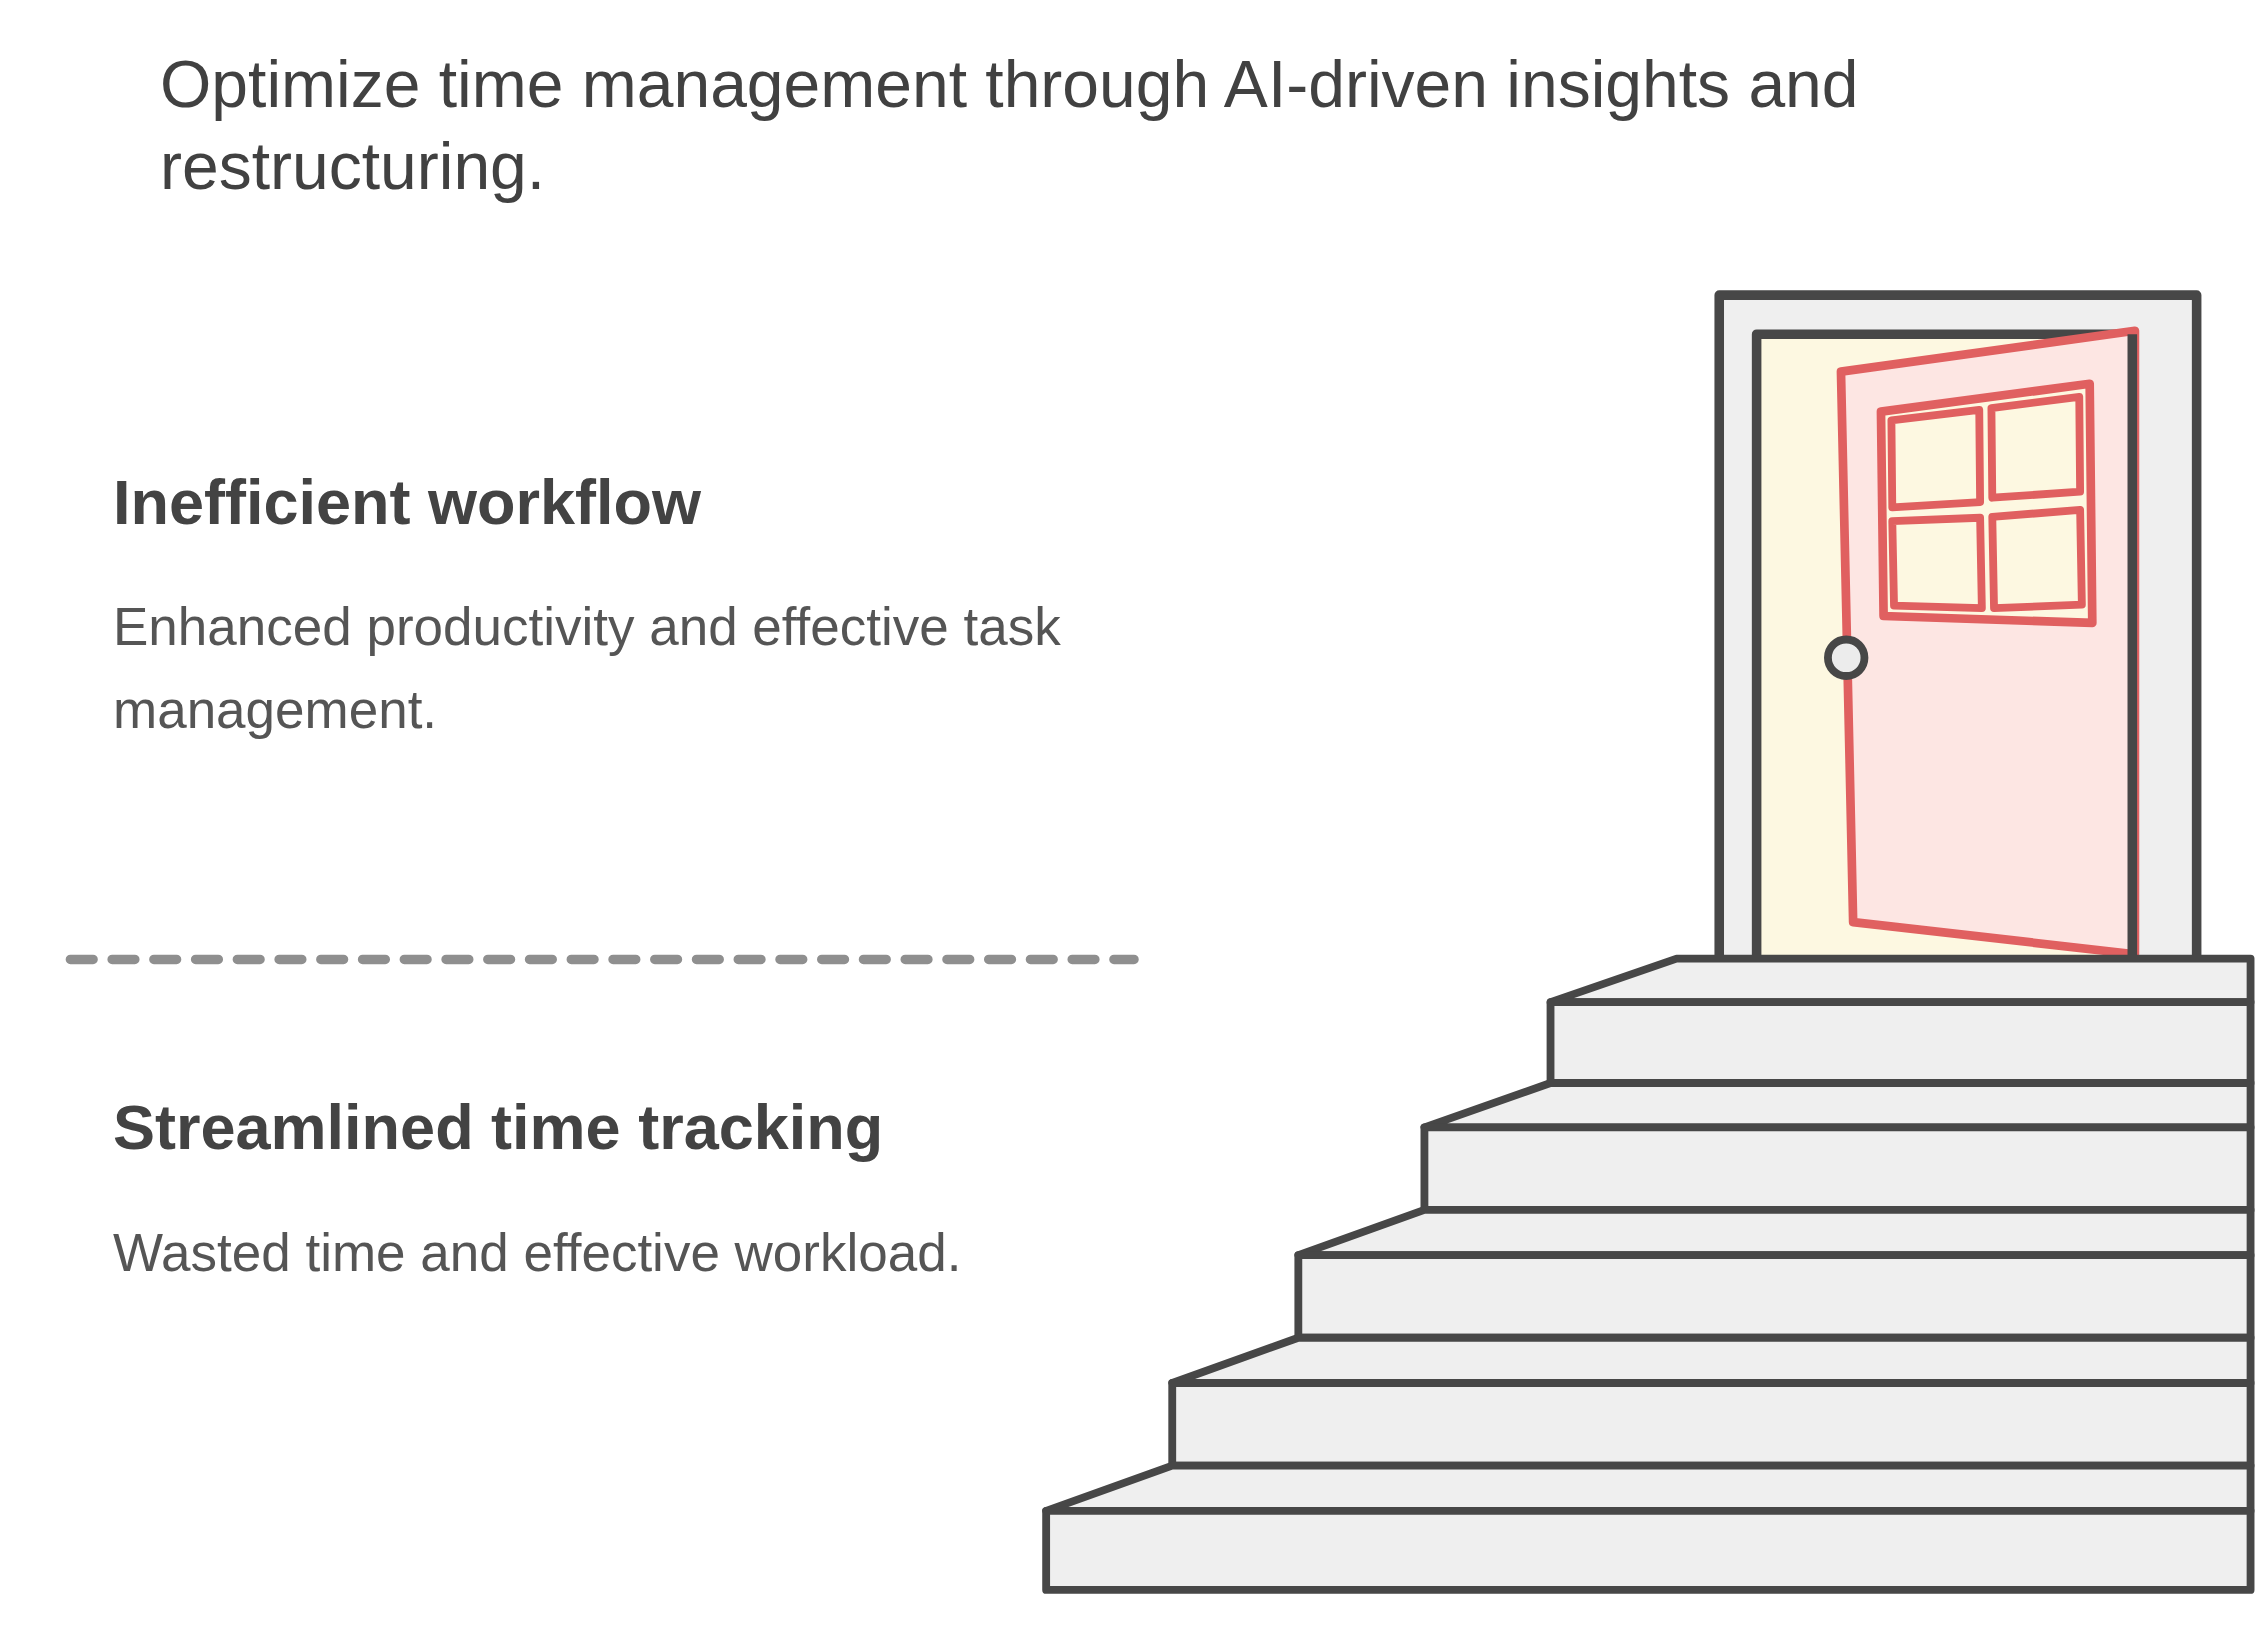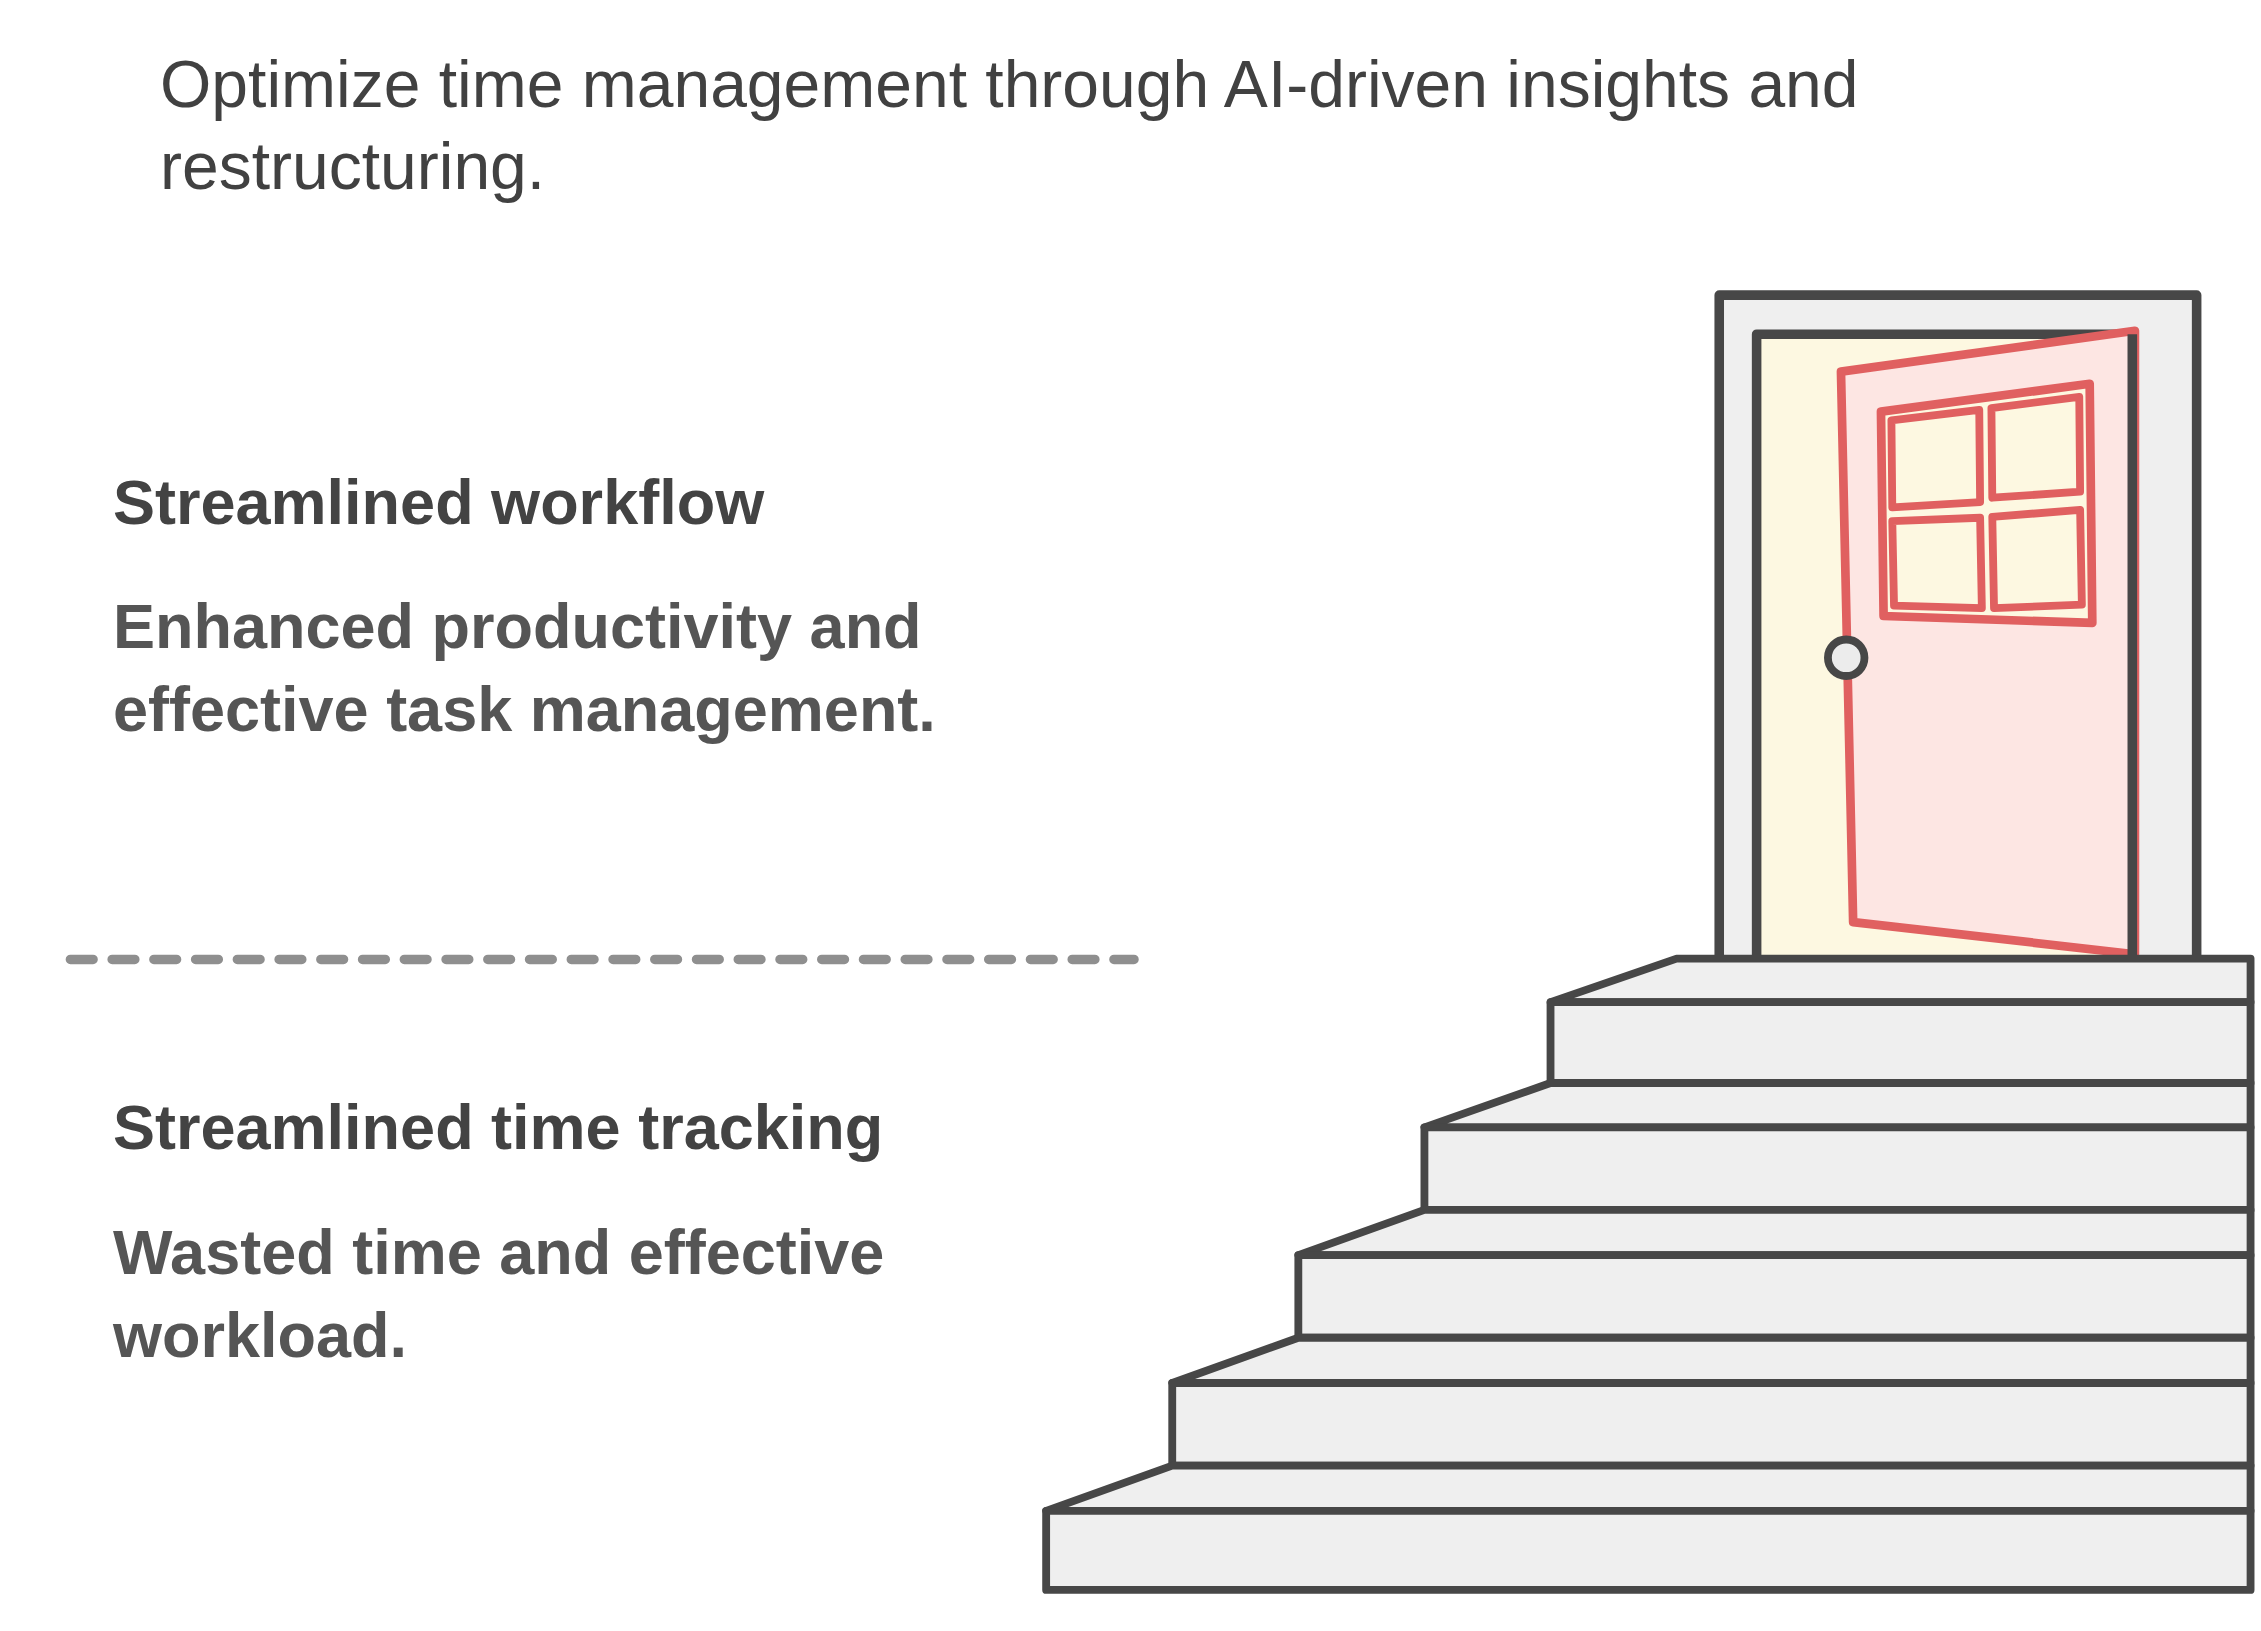--- a/index.html
+++ b/index.html
@@ -18,22 +18,22 @@
     color: var(--titleText, #414141);
     font-weight: 400;
   }
   .section-heading {
     font-size: 63px; line-height: 70px;
     font-weight: 700;
     color: var(--headingText, #434343);
     left: 113px; width: 960px;
   }
   .section-body {
-    font-size: 63px; line-height: 83px;
-    font-weight: 700;
+    font-size: 53px; line-height: 83px;
+    font-weight: 400;
     color: var(--bodyText, #555555);
     left: 113px; width: 960px;
   }
   .heading-top  { top: 467px; }
   .body-top     { top: 585px; }
   .heading-bottom { top: 1092px; }
   .body-bottom  { top: 1211px; }
 
   svg.illustration { position: absolute; left: 0; top: 0; width: 2261px; height: 1632px; }
 
@@ -82,21 +82,21 @@
 </head>
 <body>
 
 <div id="canvas">
 
   <div class="txt page-title">
     <div>Optimize time management through AI-driven insights and</div>
     <div>restructuring.</div>
   </div>
 
-  <div class="txt section-heading heading-top">Streamlined workflow</div>
+  <div class="txt section-heading heading-top">Inefficient workflow</div>
 
   <div class="txt section-body body-top">Enhanced productivity and effective task management.</div>
 
   <div class="txt section-heading heading-bottom">Streamlined time tracking</div>
 
   <div class="txt section-body body-bottom">Wasted time and effective workload.</div>
 
   <svg class="illustration" viewBox="0 0 2600 1876">
 
     <line class="divider-line" x1="81" y1="1103" x2="1304" y2="1103"></line>

